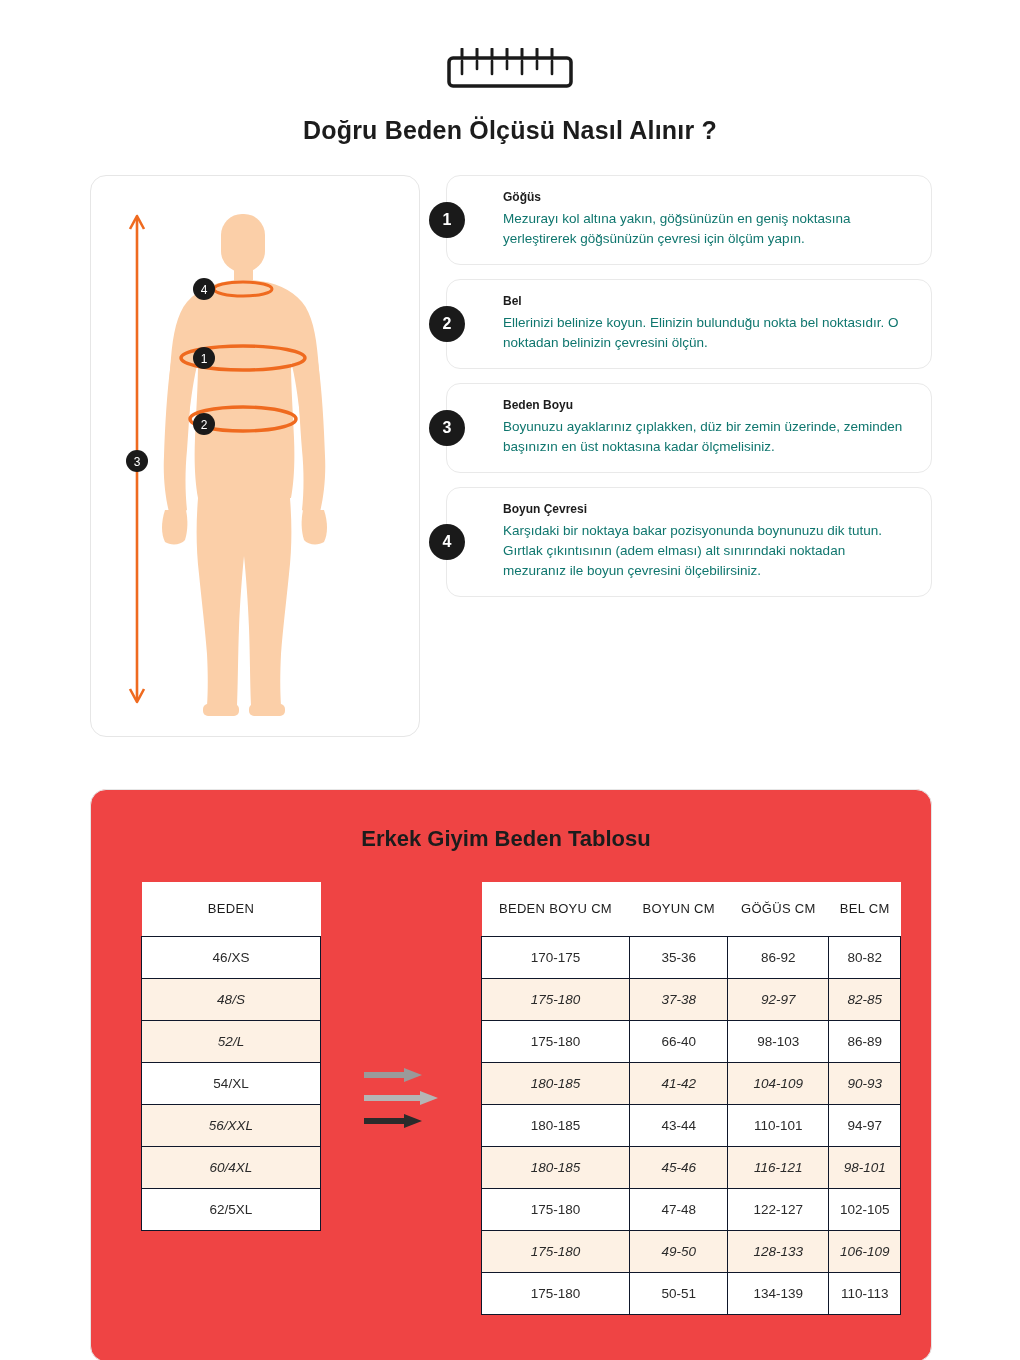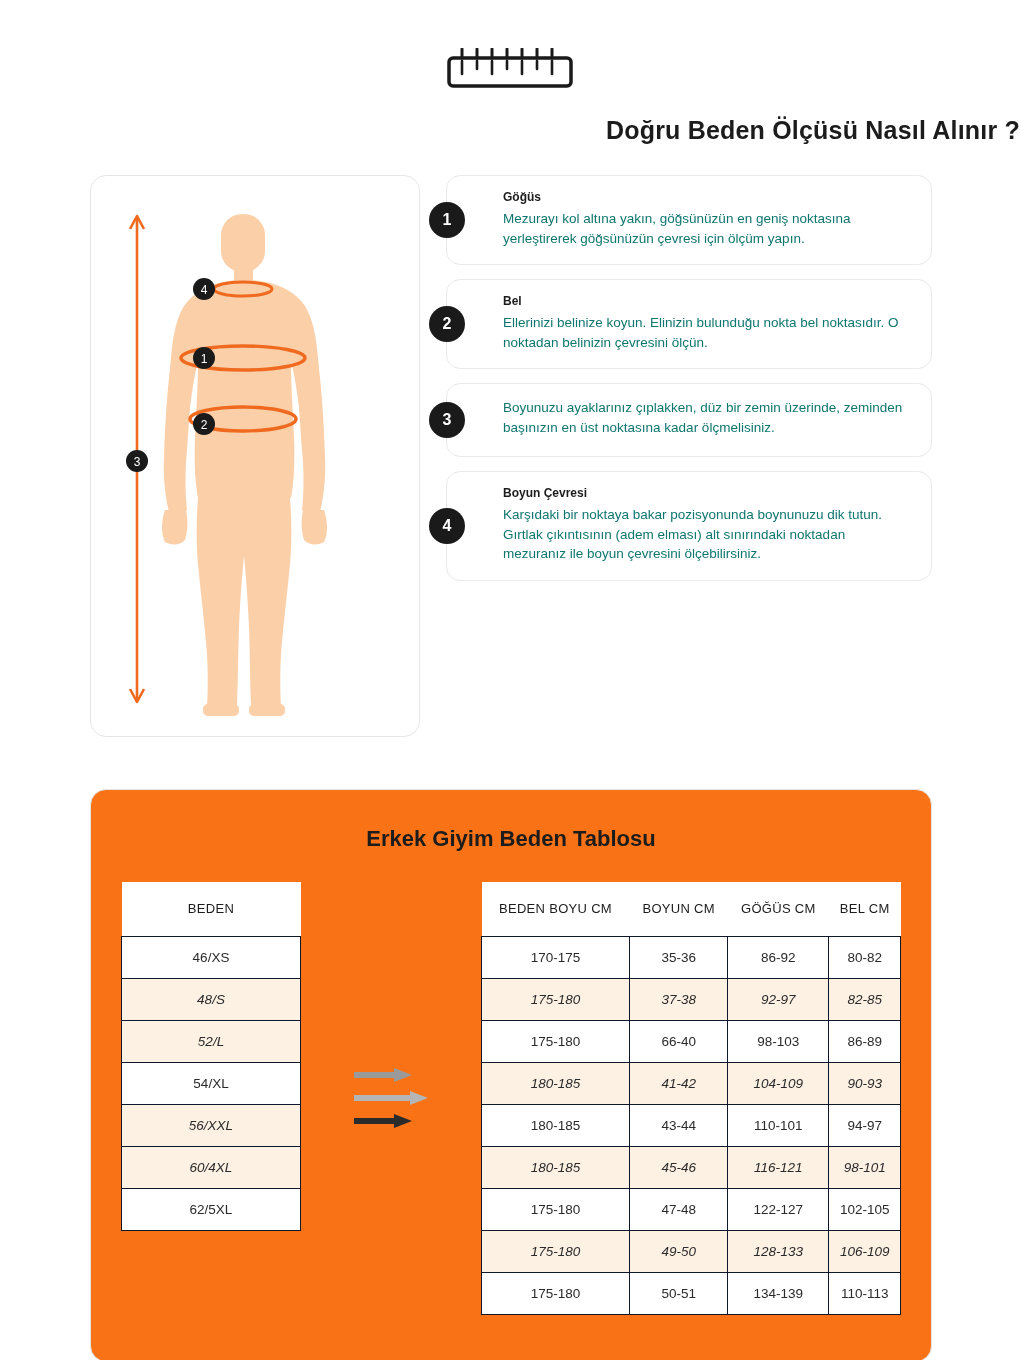--- a/index.html
+++ b/index.html
@@ -9,21 +9,21 @@
     background: #ffffff;
     font-family: "Liberation Sans", sans-serif;
     color: #222;
   }
   .page { position: relative; width: 1020px; height: 1360px; overflow: hidden; }
 
   
   .ruler-wrap { display: flex; justify-content: center; margin-top: 48px; }
   .ruler { width: 128px; height: 42px; }
   .title {
-    text-align: right;
+    text-align: center;
     font-size: 25px;
     font-weight: bold;
     color: #1c1c1c;
     margin-top: 26px;
     letter-spacing: .2px;
   }
 
   
   .top-section {
     display: flex;
@@ -63,31 +63,31 @@
     display: flex; align-items: center; justify-content: center;
   }
   .step-title { font-size: 12px; font-weight: bold; color: #1c1c1c; margin-bottom: 5px; }
   .step-text { font-size: 13.5px; line-height: 1.45; color: #0f766e; }
 
   
   .table-card {
     margin: 52px 88px 0 90px;
     border: 1px solid #e6e6e6;
     border-radius: 16px;
-    background: #f97316;
-    padding: 36px 30px 46px 30px;
+    background: #ef4444;
+    padding: 36px 30px 46px 20px;
   }
   .table-title {
     text-align: center;
     font-size: 22px;
     font-weight: bold;
     color: #1c1c1c;
     margin-bottom: 30px;
   }
-  .tbl-layout { display: flex; align-items: flex-start; justify-content: space-between; gap: 25px; }
+  .tbl-layout { display: flex; align-items: flex-start; justify-content: flex-end; gap: 25px; }
   .col-beden { width: 180px; }
   .arrows { width: 110px; display: flex; align-items: center; justify-content: center; align-self: center; }
   .col-rest { width: 420px; }
 
   table { border-collapse: collapse; width: 100%; }
   th, td {
     border: 1px solid #0f172a;
     text-align: center;
     font-size: 13.5px;
     color: #2a2a2a;
@@ -204,20 +204,21 @@
       </div>
 
       <div class="step">
         <div class="step-badge">2</div>
         <div class="step-title">Bel</div>
         <div class="step-text">Ellerinizi belinize koyun. Elinizin bulunduğu nokta bel noktasıdır. O noktadan belinizin çevresini ölçün.</div>
       </div>
 
       <div class="step">
         <div class="step-badge">3</div>
+        <div class="step-title">Beden Boyu</div>
         <div class="step-text">Boyunuzu ayaklarınız çıplakken, düz bir zemin üzerinde, zeminden başınızın en üst noktasına kadar ölçmelisiniz.</div>
       </div>
 
       <div class="step">
         <div class="step-badge">4</div>
         <div class="step-title">Boyun Çevresi</div>
         <div class="step-text">Karşıdaki bir noktaya bakar pozisyonunda boynunuzu dik tutun. Gırtlak çıkıntısının (adem elması) alt sınırındaki noktadan mezuranız ile boyun çevresini ölçebilirsiniz.</div>
       </div>
 
     </div>

